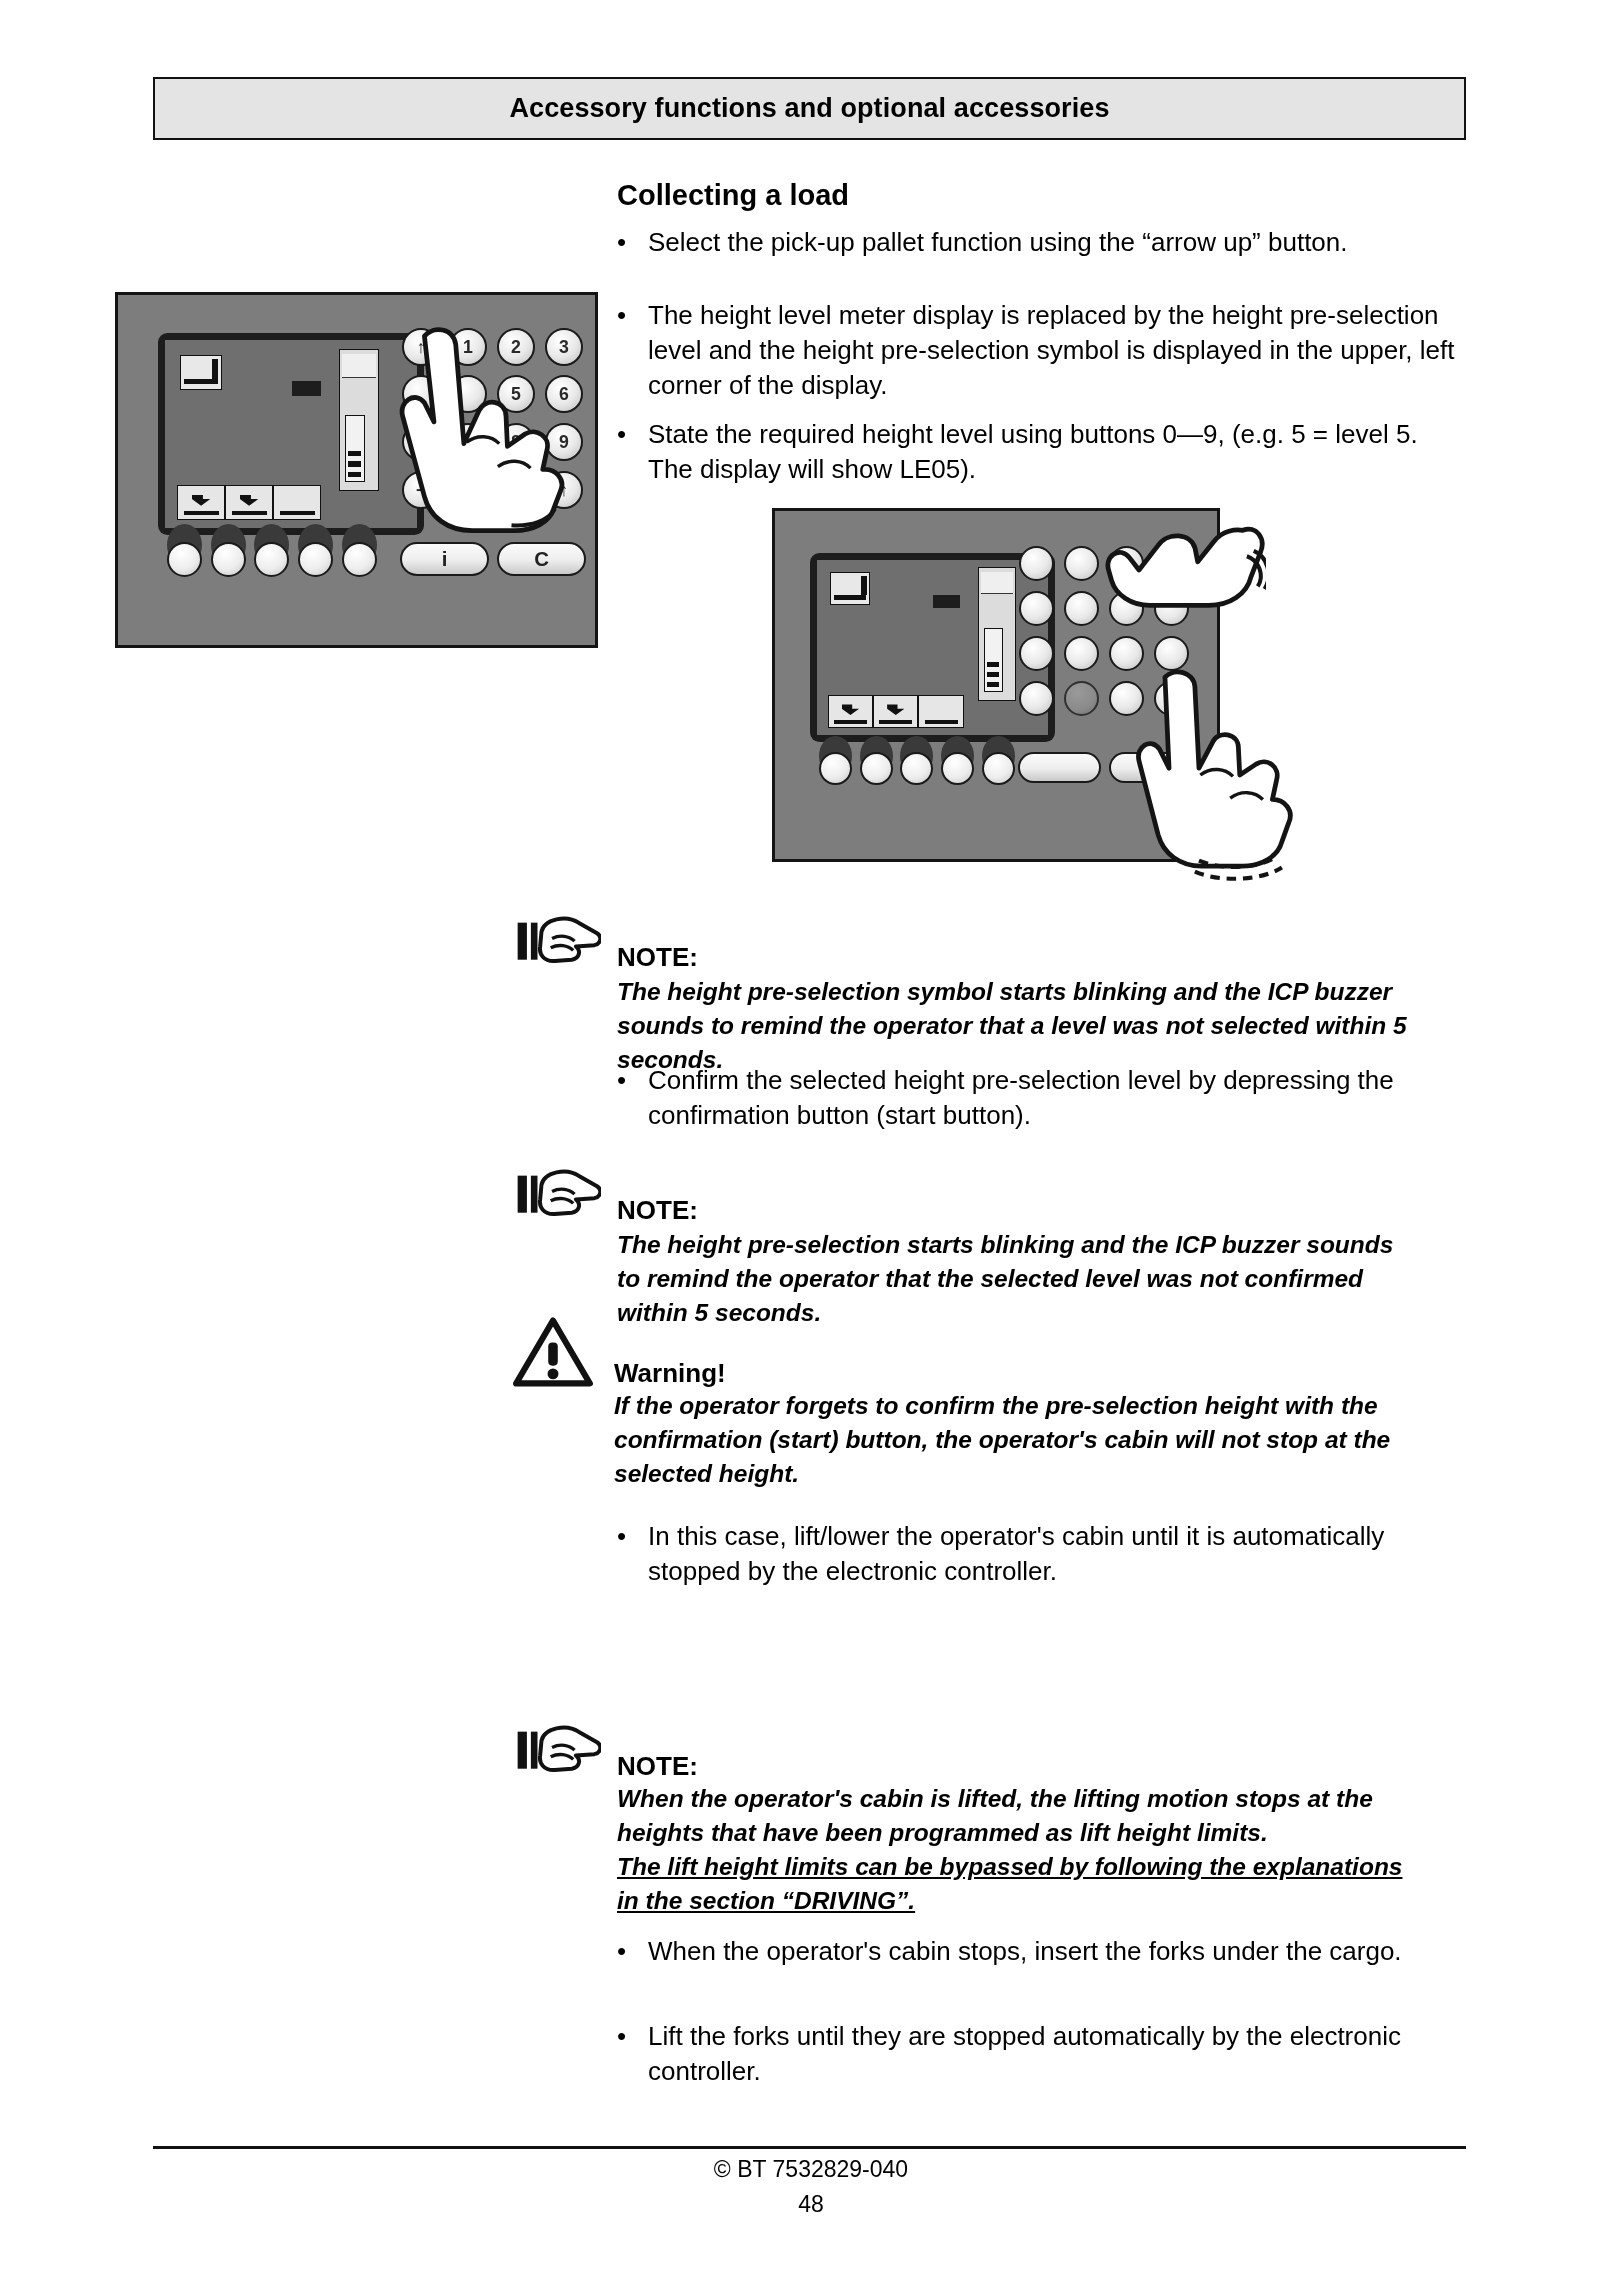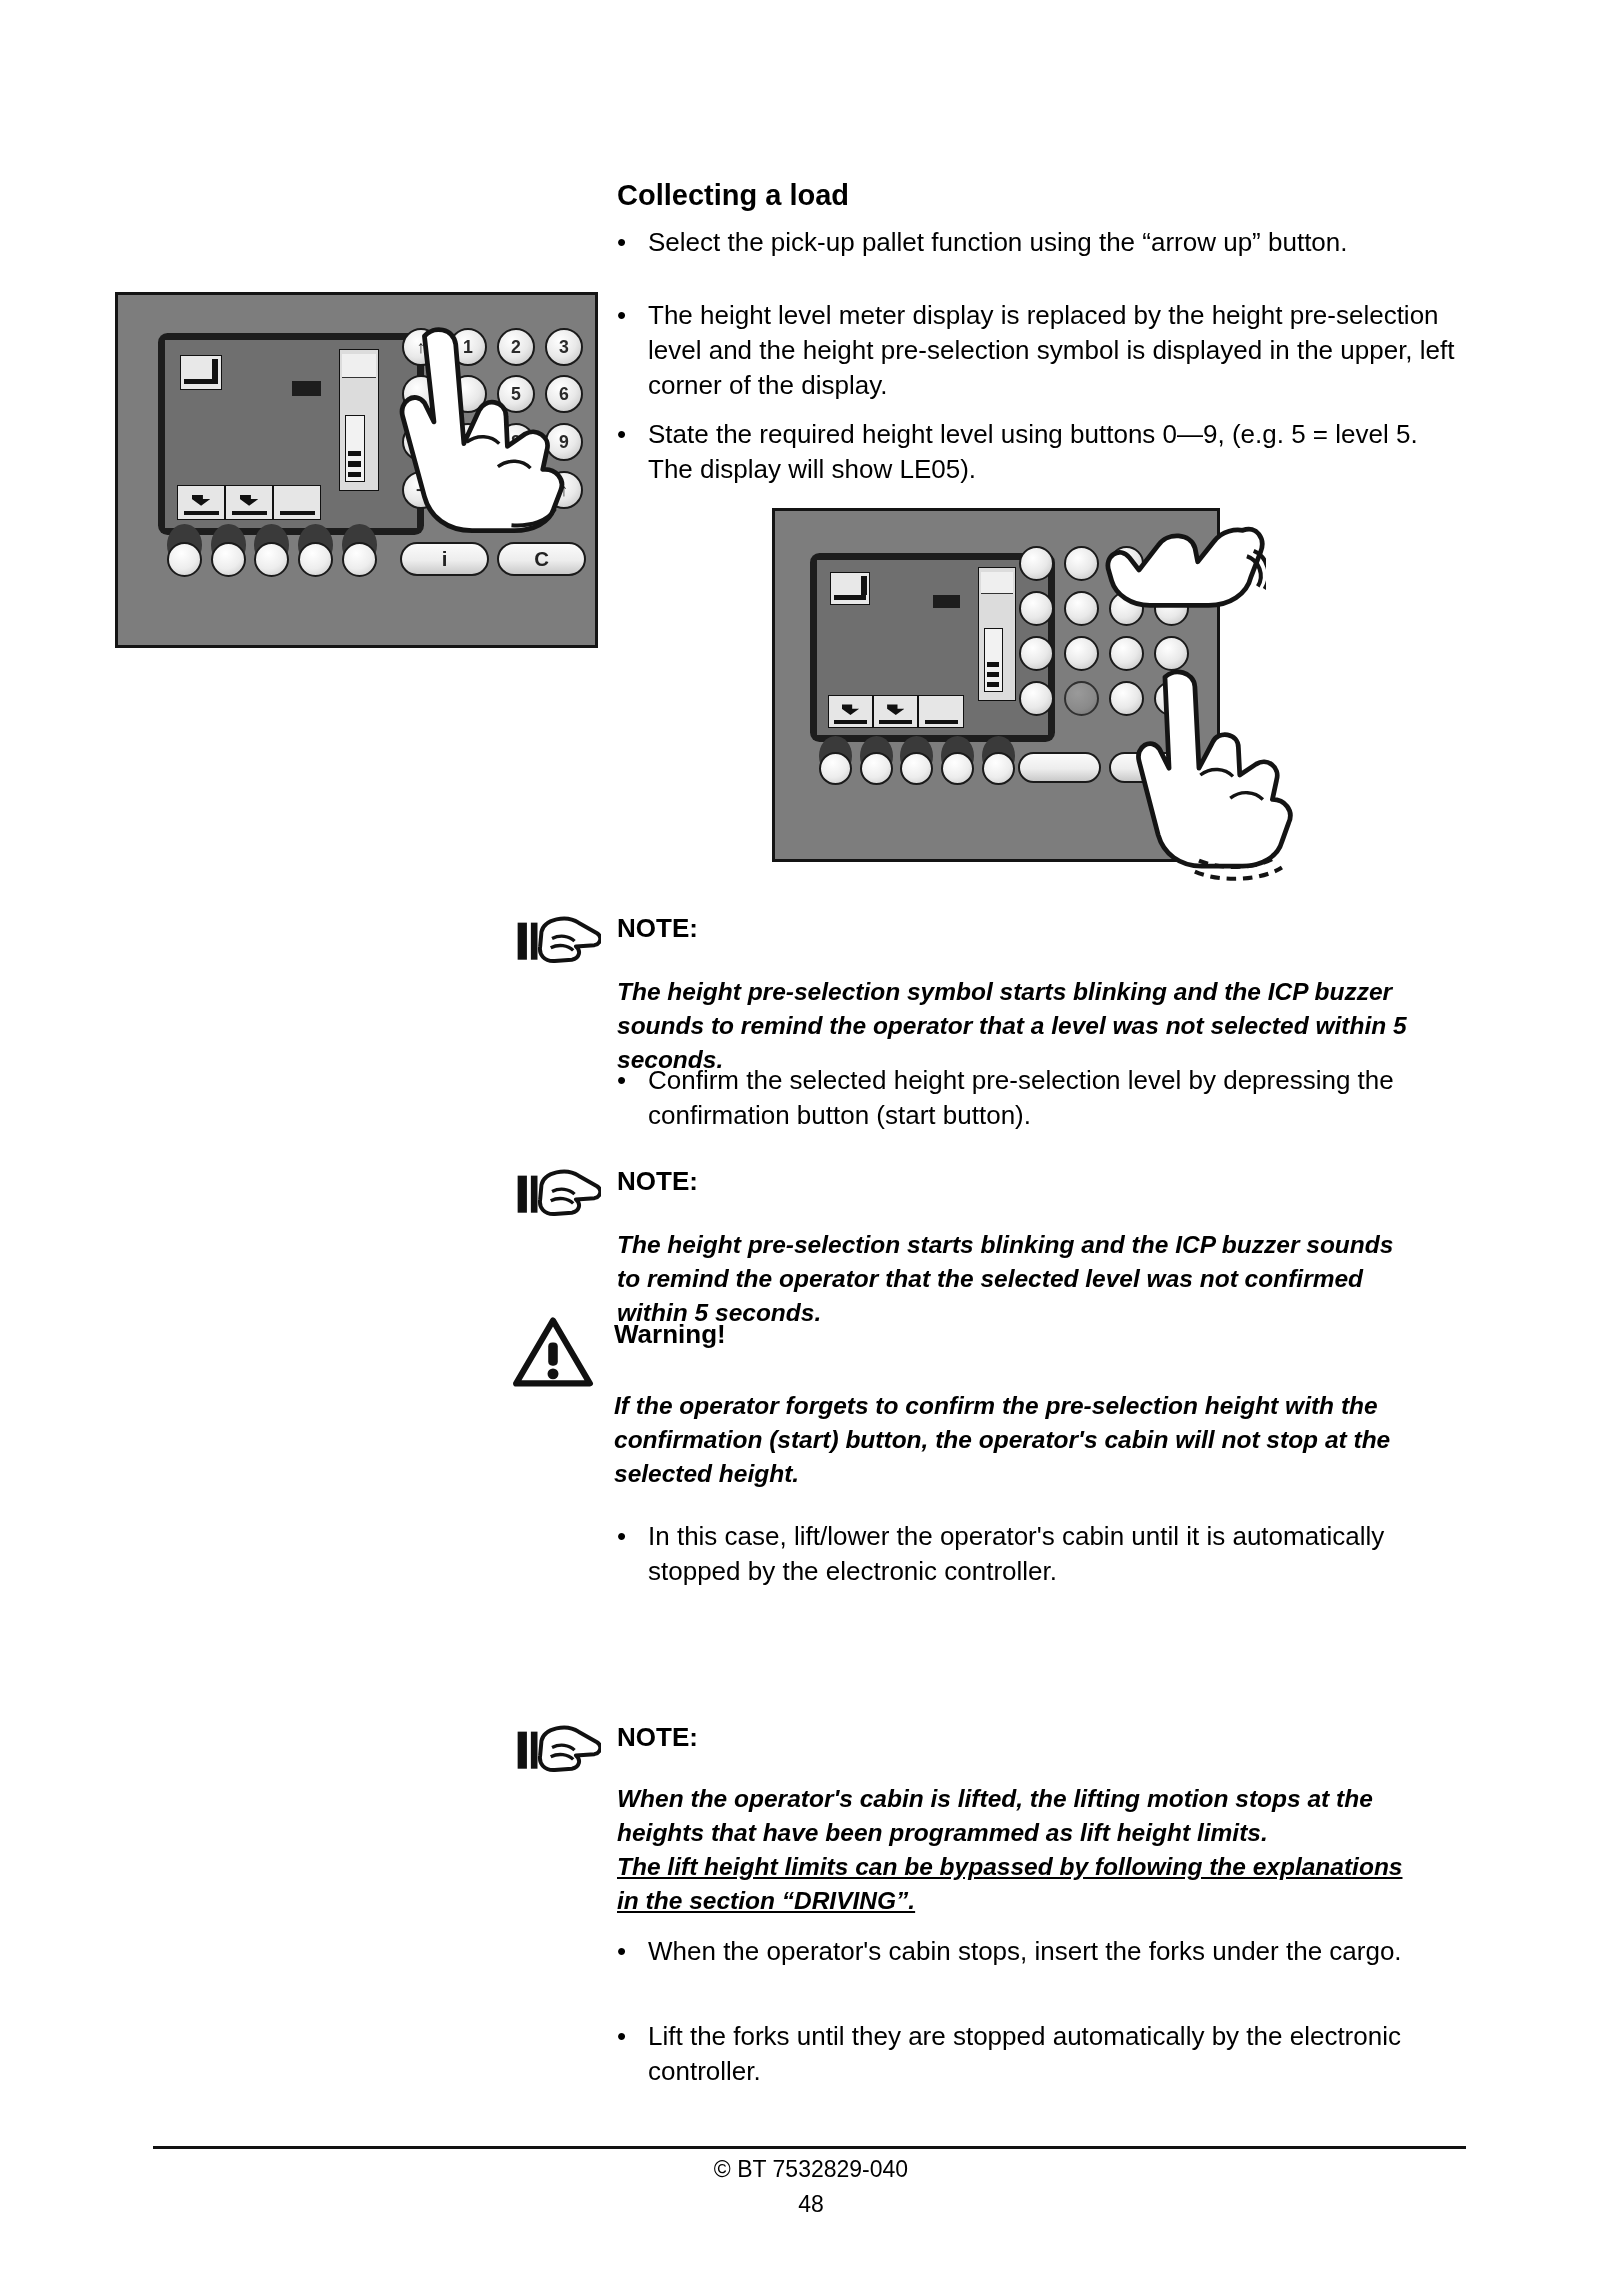--- a/index.html
+++ b/index.html
@@ -28,21 +28,21 @@
   .h2{
     position:absolute; left:617px; top:179px;
     font-size:29px; font-weight:bold;
   }
   .tblock{ position:absolute; font-size:26px; line-height:35px; }
   .bullet-row{ display:flex; }
   .bullet-dot{ width:31px; flex:0 0 31px; text-align:left; }
   .bullet-text{ flex:1 1 auto; }
 
   .note-block{ position:absolute; }
-  .note-head{ display:flex; align-items:flex-start; }
+  .note-head{ display:flex; align-items:flex-end; }
   .note-icon{ width:102px; flex:0 0 102px; padding-top:2.7px; }
   .note-label{ font-size:26px; font-weight:bold; padding-top:4.1px;}
   .note-body{
     font-size:24.5px; line-height:34px; font-weight:bold; font-style:italic;
     margin-left:102px; margin-top:2.7px;
   }
   .warn-icon{ width:102px; flex:0 0 102px; padding-top:0px; }
 
   
   .footrule{
@@ -139,20 +139,23 @@
   .hand{ position:absolute; pointer-events:none; }
   .hand svg{ display:block; }
 
   .note-icon svg, .warn-icon svg{ display:block; }
 </style>
 </head>
 <body>
 
 <div class="page">
 
+  <div class="header-box">
+    <div class="header-title">Accessory functions and optional accessories</div>
+  </div>
 
   <div class="h2">Collecting a load</div>
 
   <div class="tblock" style="left:617px; top:225px; width:849px;">
     <div class="bullet-row">
       <span class="bullet-dot">•</span>
       <span class="bullet-text">Select the pick-up pallet function using the “arrow up” button.</span>
     </div>
   </div>
 

